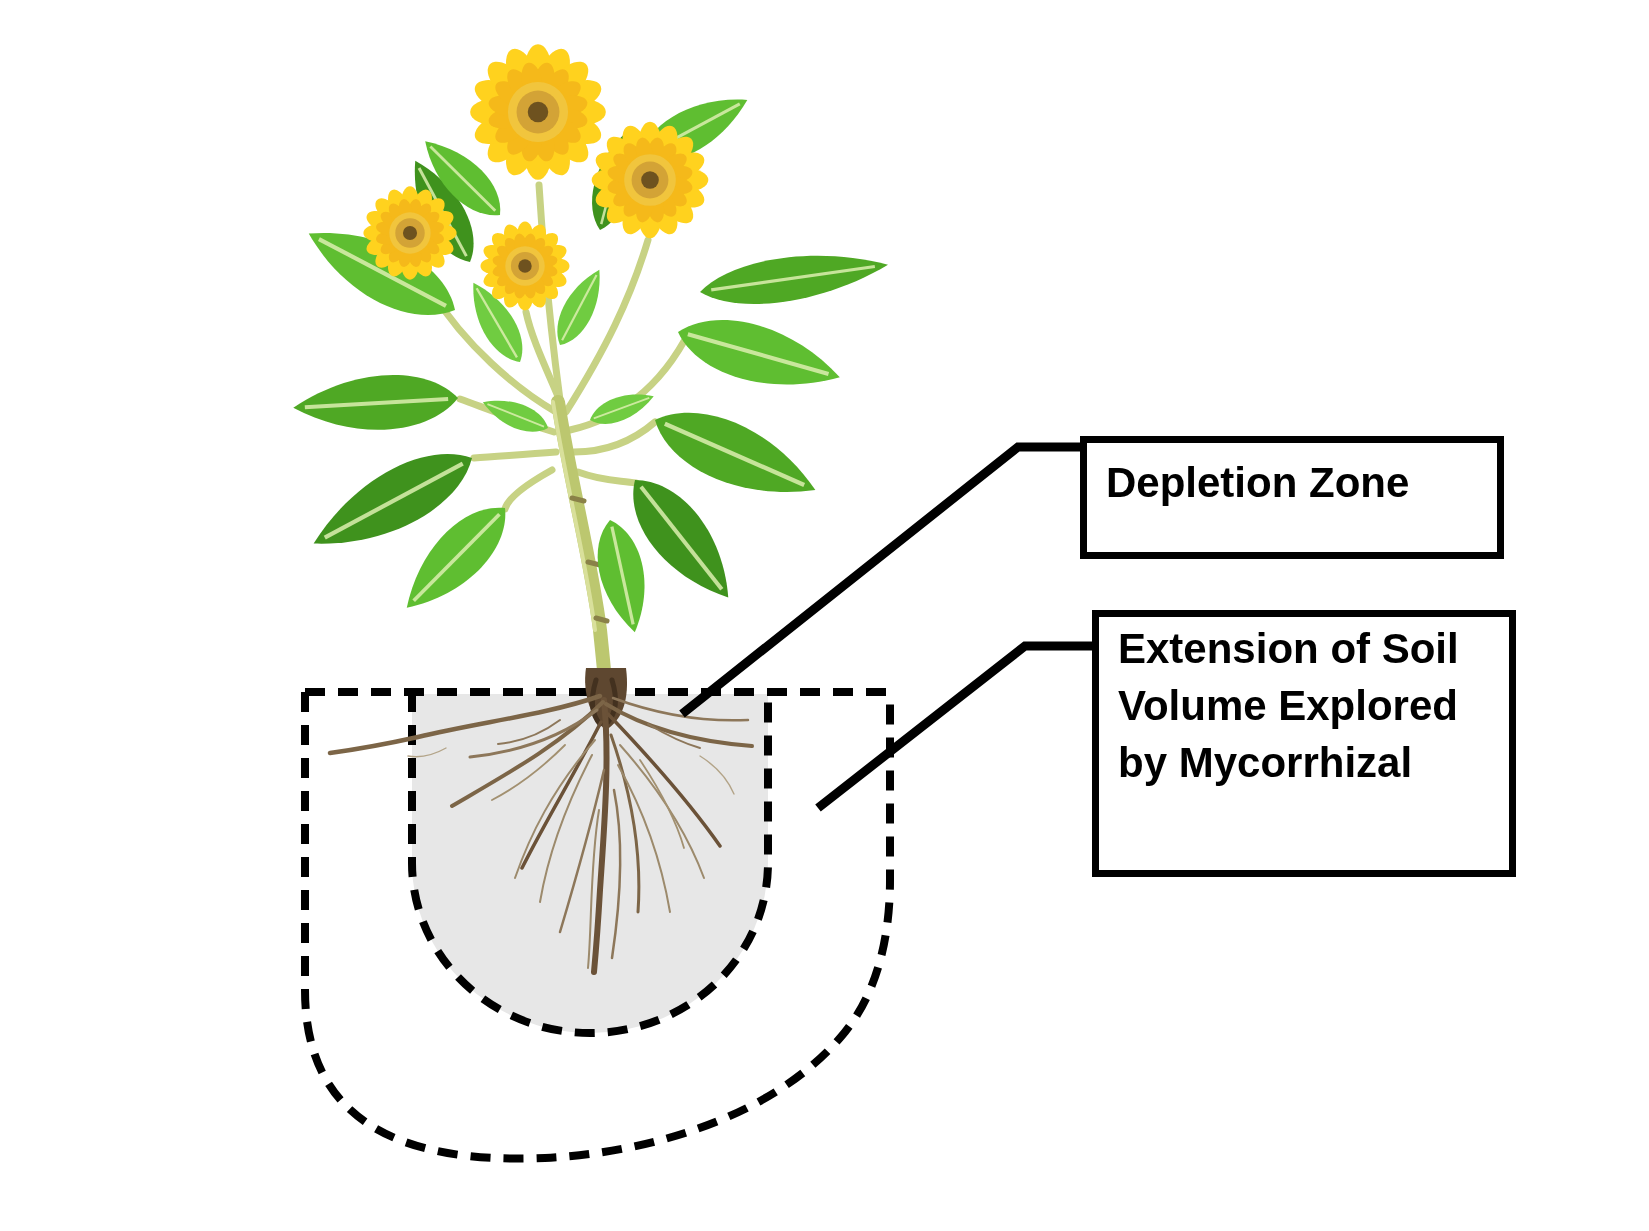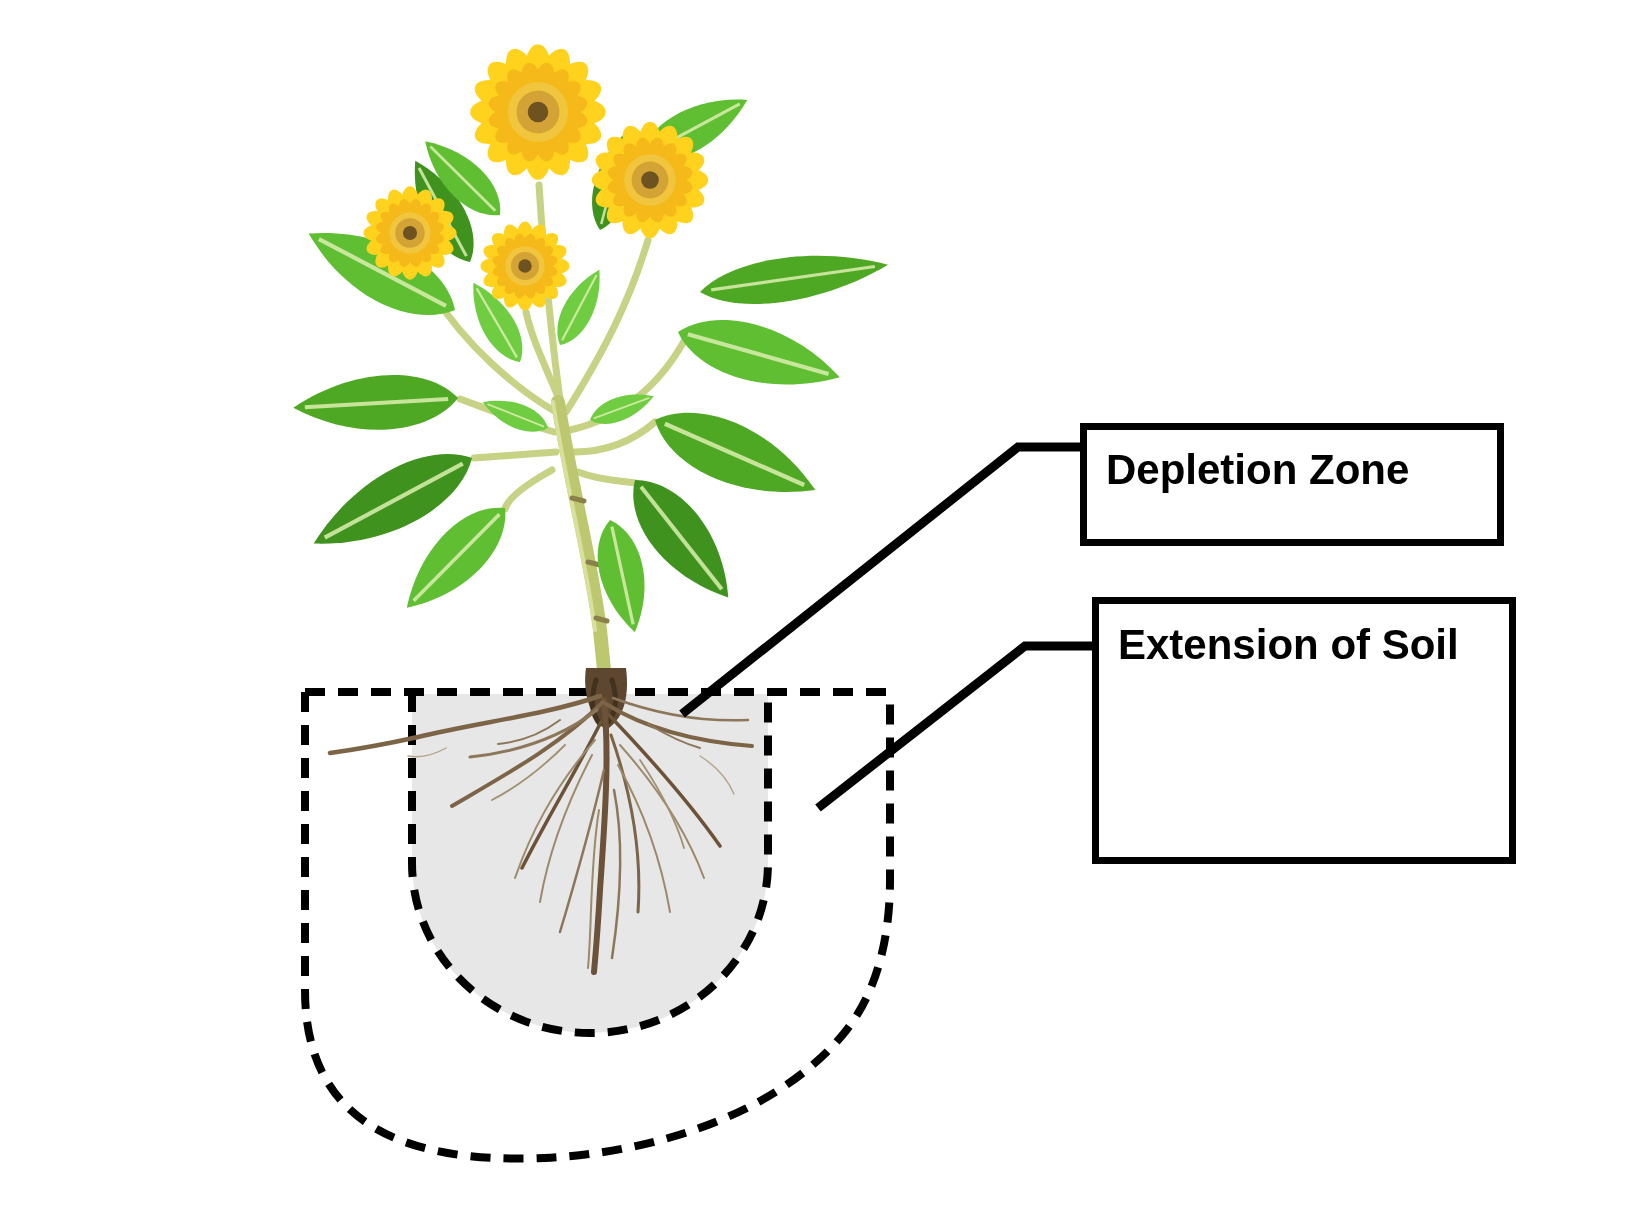--- a/index.html
+++ b/index.html
@@ -1,23 +1,23 @@
 <!DOCTYPE html>
 <html><head>
 <meta charset="utf-8">
 <style>
   html,body{margin:0;padding:0;background:#ffffff;}
   .canvas{position:relative;width:1649px;height:1231px;background:#ffffff;overflow:hidden;
           font-family:"Liberation Sans", sans-serif;}
   .canvas > svg{position:absolute;left:0;top:0;}
   .label-box{position:absolute;box-sizing:border-box;border:7px solid #000;background:#ffffff;
              color:#000;font-weight:bold;font-size:42px;line-height:57px;
-             padding:11px 16px 0 19px;}
+             padding:11px 16px 0 19px;margin-top:13px;}
   #box-depletion{left:1080px;top:423px;width:424px;height:123px;}
-  #box-extension{left:1092px;top:597px;width:424px;height:267px;padding-top:12px;}
+  #box-extension{left:1092px;top:597px;width:424px;height:267px;padding-top:3px;}
   .lbl-line{display:block;white-space:nowrap;}
 </style>
 </head>
 <body>
 
 <div class="canvas">
 
 <svg width="1649" height="1231" viewBox="0 0 1649 1231">
   <defs>
     <ellipse id="pt" cx="0" cy="-0.66" rx="0.21" ry="0.40"></ellipse>
@@ -142,15 +142,17 @@
   <polyline points="1084,447 1018,447 682,714" stroke="#000" stroke-width="9" fill="none"></polyline>
   <polyline points="1096,646 1025,646 818,808" stroke="#000" stroke-width="9" fill="none"></polyline>
 </svg>
 
   <div class="label-box" id="box-depletion">
     <span class="lbl-line">Depletion Zone</span>
   </div>
 
   <div class="label-box" id="box-extension">
     <span class="lbl-line">Extension of Soil</span>
+    <span class="lbl-line">Volume Explored</span>
+    <span class="lbl-line">by Mycorrhizal</span>
   </div>
 
 </div>
 
 </body></html>

